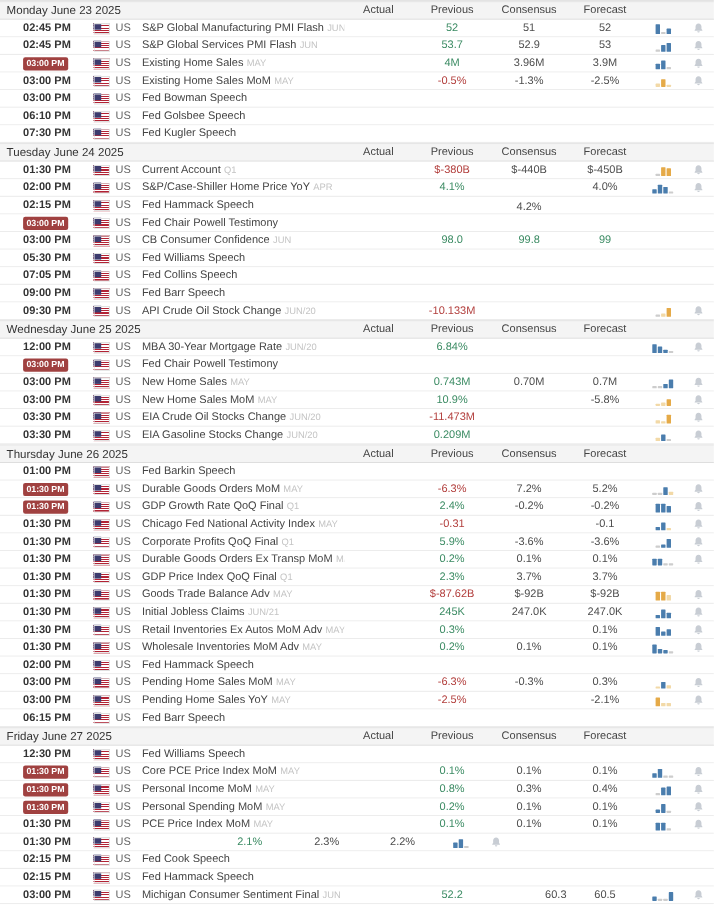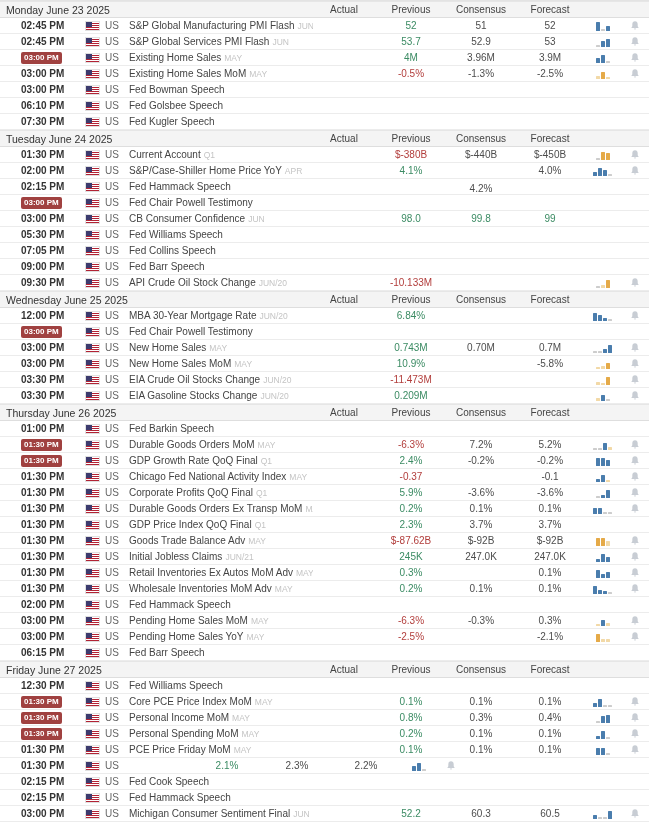--- a/index.html
+++ b/index.html
@@ -531,21 +531,21 @@
         </svg></span>
     </div>
     <div class="row">
       <span class="c-time">01:30 PM</span>
       <span class="c-country">
         <span class="flag"></span>
         <span class="country-code">US</span>
       </span>
       <span class="c-event"><a class="event-name">Chicago Fed National Activity Index</a><span class="period">MAY</span></span>
       <span class="c-actual"></span>
-      <span class="c-prev" style="color: rgb(178, 62, 60);">-0.37</span>
+      <span class="c-prev" style="color: rgb(178, 62, 60);">-0.31</span>
       <span class="c-cons"></span>
       <span class="c-fcst" style="color: rgb(77, 77, 77);">-0.1</span>
       <span class="c-chart">
         <span class="bar" style="height: 3px; background: rgb(74, 125, 173);"></span>
         <span class="bar" style="height: 7px; background: rgb(74, 125, 173);"></span>
         <span class="bar" style="height: 2px; background: rgb(242, 217, 167);"></span>
       </span>
       <span class="c-bell"><svg width="10" height="11" viewBox="0 0 16 16">
           <path fill="#c8cdd4" d="M8 1.3c-2.7 0-4.3 2-4.3 4.6v3.3L2.4 11v.9h11.2V11l-1.3-1.8V5.9C12.3 3.3 10.7 1.3 8 1.3z"></path>
           <path fill="#c8cdd4" d="M6.2 12.6a1.8 1.8 0 0 0 3.6 0z"></path>
@@ -850,21 +850,21 @@
           <path fill="#c8cdd4" d="M8 1.3c-2.7 0-4.3 2-4.3 4.6v3.3L2.4 11v.9h11.2V11l-1.3-1.8V5.9C12.3 3.3 10.7 1.3 8 1.3z"></path>
           <path fill="#c8cdd4" d="M6.2 12.6a1.8 1.8 0 0 0 3.6 0z"></path>
         </svg></span>
     </div>
     <div class="row">
       <span class="c-time">01:30 PM</span>
       <span class="c-country">
         <span class="flag"></span>
         <span class="country-code">US</span>
       </span>
-      <span class="c-event"><a class="event-name">PCE Price Friday MoM</a><span class="period">MAY</span></span>
+      <span class="c-event"><a class="event-name">PCE Price Index MoM</a><span class="period">MAY</span></span>
       <span class="c-actual"></span>
       <span class="c-prev" style="color: rgb(59, 139, 99);">0.1%</span>
       <span class="c-cons" style="color: rgb(77, 77, 77);">0.1%</span>
       <span class="c-fcst" style="color: rgb(77, 77, 77);">0.1%</span>
       <span class="c-chart">
         <span class="bar" style="height: 7px; background: rgb(74, 125, 173);"></span>
         <span class="bar" style="height: 7px; background: rgb(74, 125, 173);"></span>
         <span class="bar" style="height: 2px; background: rgb(205, 205, 205);"></span>
       </span>
       <span class="c-bell"><svg width="10" height="11" viewBox="0 0 16 16">
@@ -922,21 +922,21 @@
     </div>
     <div class="row">
       <span class="c-time">03:00 PM</span>
       <span class="c-country">
         <span class="flag"></span>
         <span class="country-code">US</span>
       </span>
       <span class="c-event"><a class="event-name">Michigan Consumer Sentiment Final</a><span class="period">JUN</span></span>
       <span class="c-actual"></span>
       <span class="c-prev" style="color: rgb(59, 139, 99);">52.2</span>
-      <span class="c-cons" style="color: rgb(77, 77, 77);">60.3</span>
+      <span class="c-cons" style="color: rgb(77, 77, 77); text-align: right;">60.3</span>
       <span class="c-fcst" style="color: rgb(77, 77, 77);">60.5</span>
       <span class="c-chart">
         <span class="bar" style="height: 4px; background: rgb(74, 125, 173);"></span>
         <span class="bar" style="height: 2px; background: rgb(205, 205, 205);"></span>
         <span class="bar" style="height: 2px; background: rgb(205, 205, 205);"></span>
         <span class="bar" style="height: 8px; background: rgb(74, 125, 173);"></span>
       </span>
       <span class="c-bell"><svg width="10" height="11" viewBox="0 0 16 16">
           <path fill="#c8cdd4" d="M8 1.3c-2.7 0-4.3 2-4.3 4.6v3.3L2.4 11v.9h11.2V11l-1.3-1.8V5.9C12.3 3.3 10.7 1.3 8 1.3z"></path>
           <path fill="#c8cdd4" d="M6.2 12.6a1.8 1.8 0 0 0 3.6 0z"></path>

